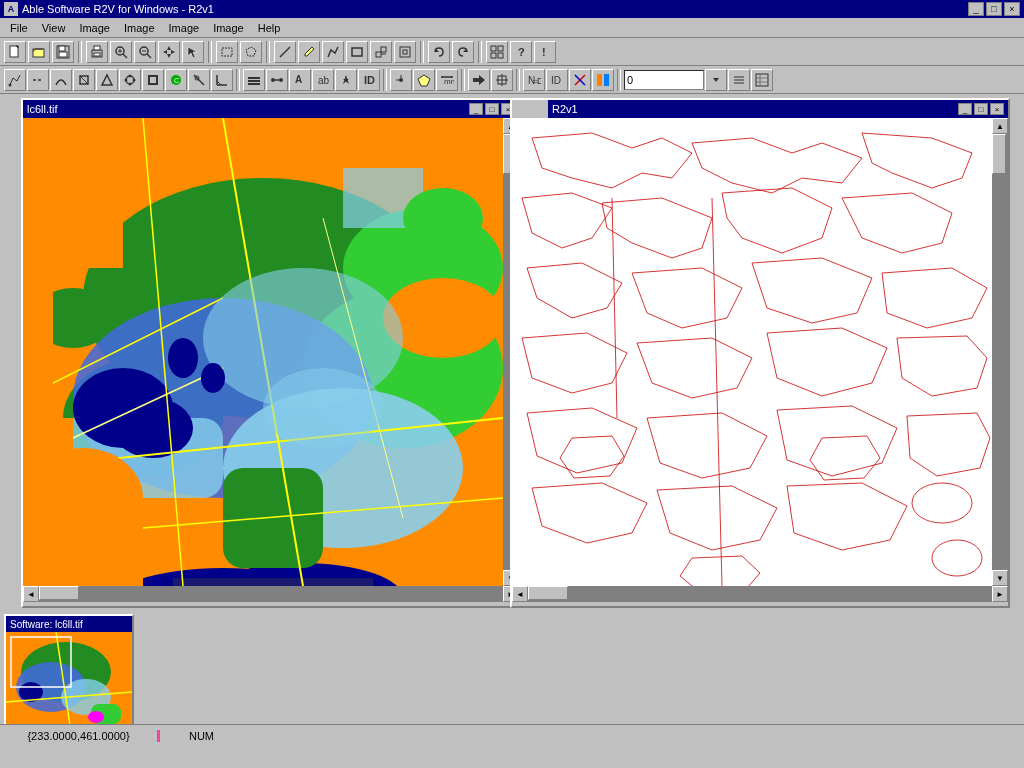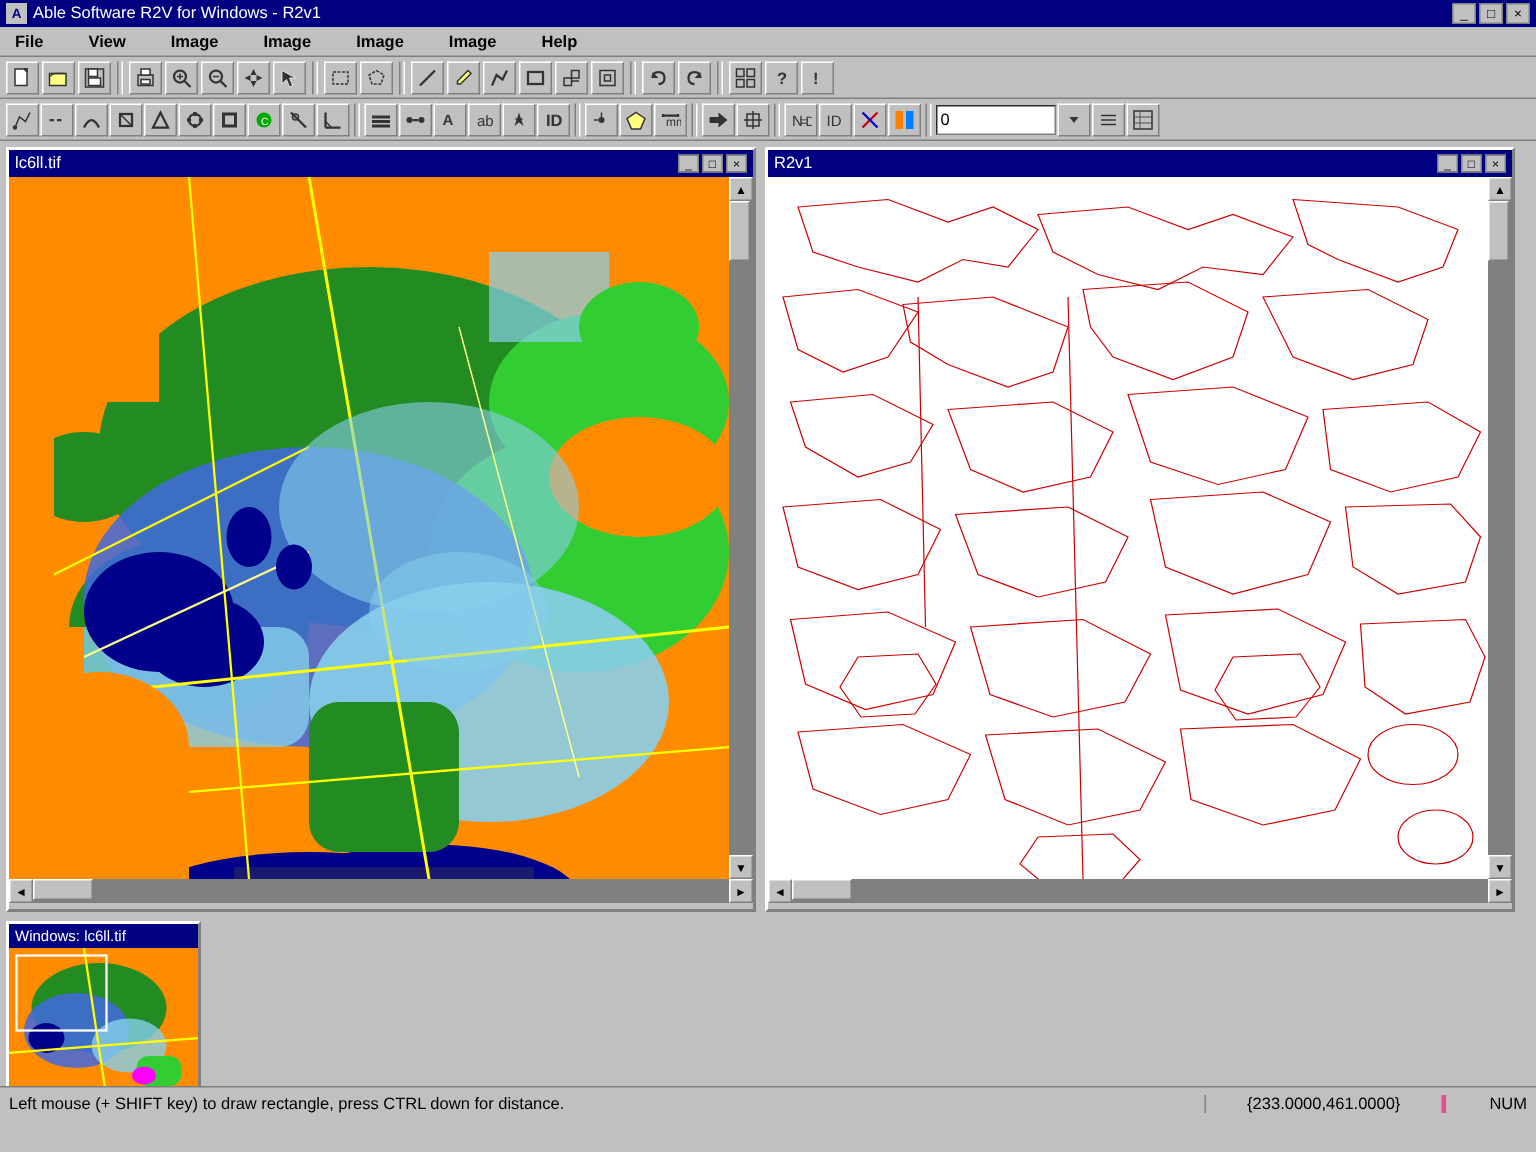--- a/index.html
+++ b/index.html
@@ -57,22 +57,21 @@
     }
 
     
     #menu-bar {
       background: #c0c0c0;
       height: 20px;
       display: flex;
       align-items: center;
       border-bottom: 1px solid #808080;
       padding: 0 4px;
-      gap: 18px;
-      font-weight: bold;
+      gap: 2px;
     }
     .menu-item {
       padding: 2px 6px;
       cursor: pointer;
       font-size: 11px;
     }
 
     
     .toolbar {
       background: #c0c0c0;
@@ -127,21 +126,21 @@
       display: flex;
       background: #c0c0c0;
       height: calc(768px - 18px - 20px - 28px - 28px - 22px);
       position: relative;
     }
 
     
     #left-window {
       position: absolute;
       top: 4px;
-      left: 4px;
+      left: 21px;
       width: 500px;
       height: 510px;
       background: #c0c0c0;
       border: 2px solid #808080;
       border-top-color: #ffffff;
       border-left-color: #ffffff;
     }
     #left-window-title {
       background: #000080;
       color: white;
@@ -183,20 +182,21 @@
     }
     #right-window-title {
       background: #000080;
       color: white;
       height: 18px;
       display: flex;
       align-items: center;
       justify-content: space-between;
       padding: 0 4px;
       font-size: 11px;
+      margin-left: 36px;
     }
 
     
     .map-container {
       position: relative;
       overflow: hidden;
       background: white;
     }
     #left-map {
       width: 496px;
@@ -786,39 +786,38 @@
       <div class="scrollbar-btn">◄</div>
       <div style="flex:1; background:#808080; position:relative;">
         <div style="background:#c0c0c0; border:1px solid #fff; border-bottom-color:#808080; border-right-color:#808080; height:14px; width:40px; position:absolute; left:0;"></div>
       </div>
       <div class="scrollbar-btn">►</div>
     </div>
   </div>
 
   <div id="birdseye">
     <div id="birdseye-title">
-      <span>Windows: lc6ll.tif</span>
+      <span>Software: lc6ll.tif</span>
     </div>
     <div id="birdseye-map">
       <svg width="126" height="100" viewBox="0 0 126 100" xmlns="http://www.w3.org/2000/svg">
         <rect width="126" height="100" fill="#FF8C00"></rect>
         <ellipse cx="60" cy="40" rx="45" ry="30" fill="#228B22"></ellipse>
         <ellipse cx="45" cy="55" rx="35" ry="25" fill="#4169E1" opacity="0.85"></ellipse>
         <ellipse cx="25" cy="60" rx="12" ry="10" fill="#00008B"></ellipse>
         <ellipse cx="80" cy="65" rx="25" ry="18" fill="#87CEEB" opacity="0.8"></ellipse>
         <line x1="0" y1="70" x2="126" y2="60" stroke="#FFFF00" stroke-width="1.5"></line>
         <line x1="50" y1="0" x2="65" y2="100" stroke="#FFFF00" stroke-width="1.5"></line>
         <rect x="85" y="72" rx="8" ry="8" width="30" height="20" fill="#32CD32"></rect>
         <ellipse cx="90" cy="85" rx="8" ry="6" fill="#FF00FF"></ellipse>
         <rect x="0" y="80" width="30" height="20" fill="#FF8C00"></rect>
 
         <rect x="5" y="5" width="60" height="50" fill="none" stroke="white" stroke-width="1.5"></rect>
       </svg>
     </div>
   </div>
 
   <div id="status-bar">
-    <div id="status-left">Left mouse (+ SHIFT key) to draw rectangle, press CTRL down for distance.</div>
     <div id="status-coords">{233.0000,461.0000}</div>
     <div id="status-num">NUM</div>
   </div>
 
 </div>
 
 </body></html>

